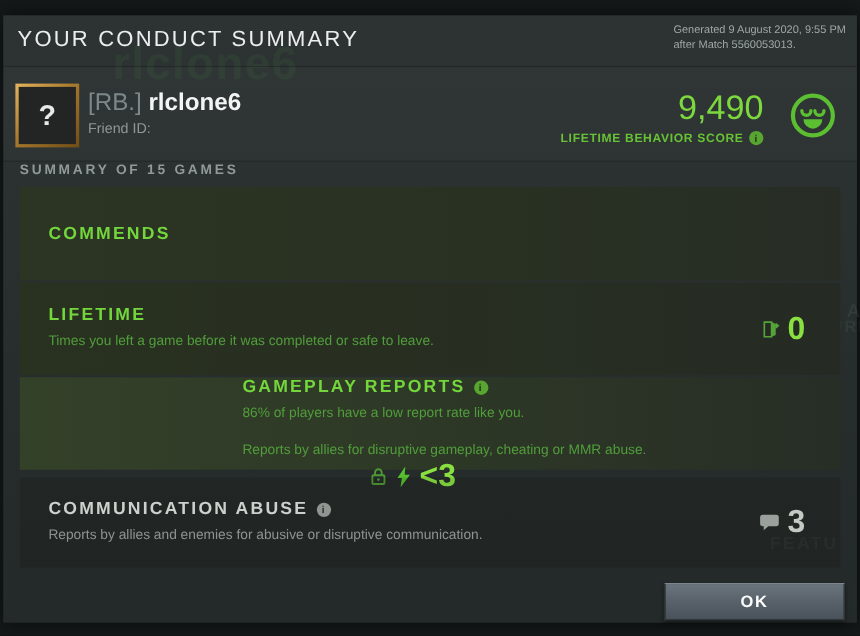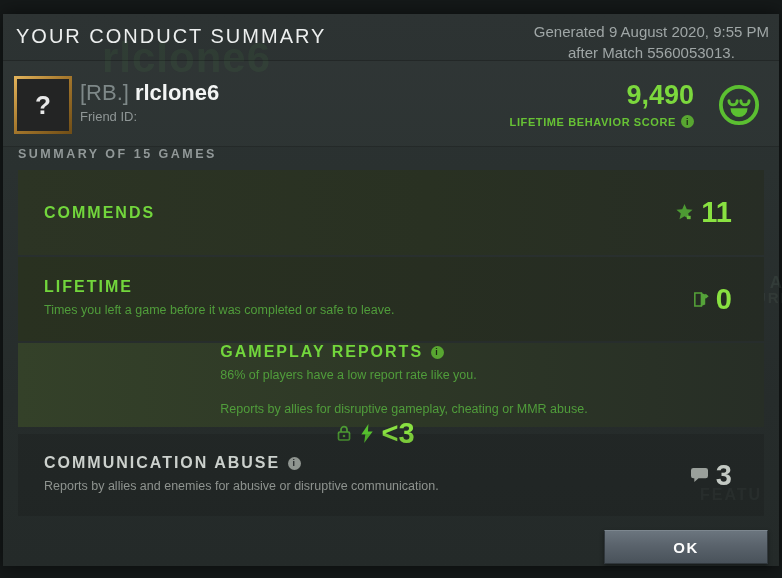--- a/index.html
+++ b/index.html
@@ -20,22 +20,22 @@
   .ghost-name{left:102px;top:34px;font-size:42px;letter-spacing:1px;color:rgba(70,120,66,.16);}
   .ghost-choose{left:678px;top:273px;font-size:17px;letter-spacing:2px;color:rgba(150,175,160,.10);}
   .ghost-atur{left:732px;top:289px;font-size:15px;letter-spacing:2px;color:rgba(150,175,160,.09);}
   .ghost-featu{left:700px;top:486px;font-size:16px;letter-spacing:2px;color:rgba(150,175,160,.07);}
   
   .hdr-title{
     position:absolute;left:16px;top:25px;
     font-size:20px;letter-spacing:2px;color:#eceeee;font-weight:500;
   }
   .hdr-generated{
-    position:absolute;right:13px;top:21px;text-align:center;
-    font-size:15px;line-height:1.4;color:#9fa6a6;
+    position:absolute;right:13px;top:21px;text-align:left;
+    font-size:10px;line-height:1.4;color:#9fa6a6;
   }
   
   .player-strip{
     position:absolute;left:3px;right:3px;top:60px;height:85px;
     background:rgba(255,255,255,.015);
     border-top:1px solid rgba(0,0,0,.25);
     border-bottom:1px solid rgba(0,0,0,.2);
   }
   .avatar{
     position:absolute;left:14px;top:76px;width:52px;height:52px;padding:3px;
@@ -44,21 +44,21 @@
   .avatar-inner{
     width:52px;height:52px;background:#232424;display:flex;
     align-items:center;justify-content:center;
     color:#e8e8e8;font-size:26px;font-weight:bold;
   }
   .player-name-line{position:absolute;left:80px;top:80px;font-size:22px;}
   .clan-tag{color:#7e8888;font-weight:400;}
   .player-name{color:#f3f5f4;font-weight:bold;margin-left:6px;}
   .friend-id{position:absolute;left:80px;top:109px;font-size:13px;color:#8f9696;}
   .score-block{position:absolute;right:88px;top:82px;text-align:right;}
-  .score-number{font-size:27px;font-weight:bold;color:#7cd83d;line-height:1;}
+  .score-number{font-size:31px;font-weight:normal;color:#7cd83d;line-height:1;}
   .score-label{
     margin-top:6px;font-size:11px;font-weight:bold;letter-spacing:.6px;color:#67c235;
     display:flex;align-items:center;justify-content:flex-end;gap:5px;margin-left:20px;
   }
   .info-dot{
     display:inline-flex;width:13px;height:13px;border-radius:50%;
     align-items:center;justify-content:center;
     font-size:9px;font-weight:bold;font-style:normal;
   }
   .info-dot.green{background:#58a631;color:#1d2a15;}
@@ -147,29 +147,20 @@
   </div>
 
   <div class="summary-heading">SUMMARY OF 15 GAMES</div>
 
   <div class="conduct-row row-commends">
     <div class="row-text">
       <div class="row-title">
         <span>COMMENDS</span>
       </div>
     </div>
-    <div class="row-value">
-      <span>
-        <svg width="19" height="19" viewBox="0 0 20 20">
-          <path d="M10 1l2.4 5.6 6.1.5-4.6 4 1.4 6L10 13.9 4.7 17.1l1.4-6-4.6-4 6.1-.5z" fill="#4d9a33"></path>
-          <path d="M12.5 13.5h4v3.5h-4z" fill="#66b83e"></path>
-        </svg>
-      </span>
-      <span class="num">11</span>
-    </div>
   </div>
 
   <div class="conduct-row row-abandons">
     <div class="row-text">
       <div class="row-title">
         <span>LIFETIME</span>
       </div>
       <div class="row-sub">Times you left a game before it was completed or safe to leave.</div>
     </div>
     <div class="row-value">

